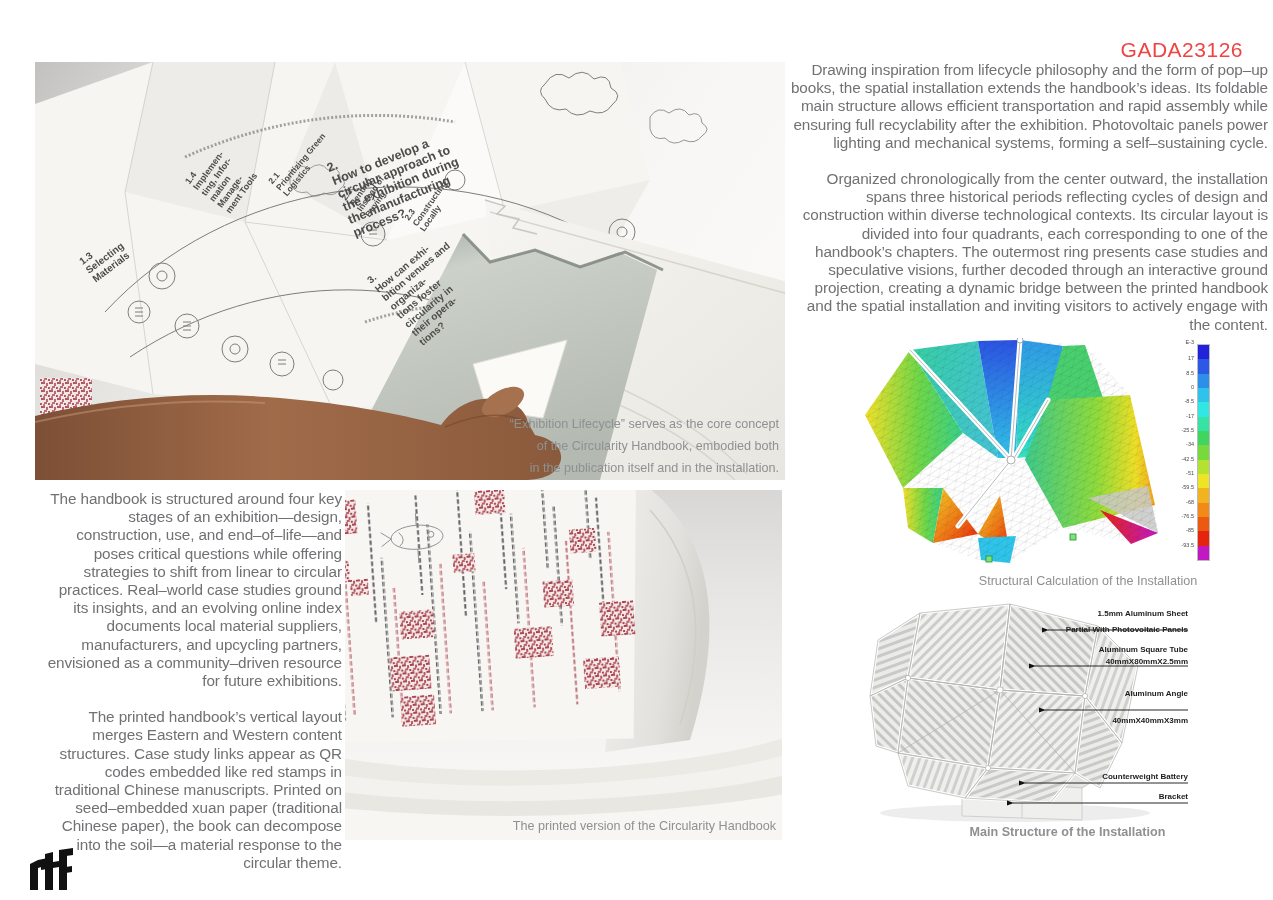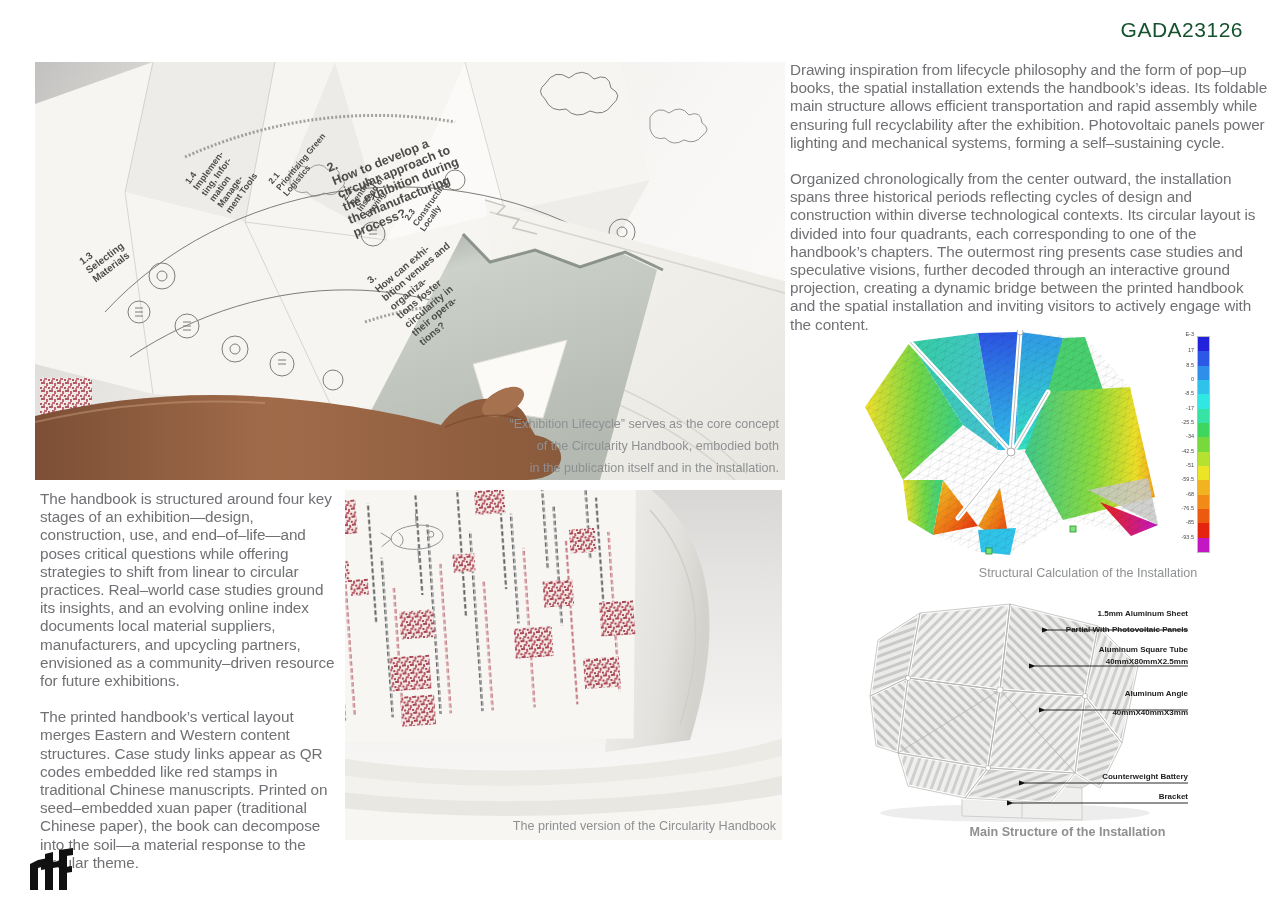--- a/index.html
+++ b/index.html
@@ -1,41 +1,41 @@
 <!DOCTYPE html>
 <html><head>
 <meta charset="utf-8">
 <style>
   html,body{margin:0;padding:0;background:#ffffff;}
   body{font-family:"Liberation Sans","DejaVu Sans",sans-serif;}
   #board{position:relative;width:1273px;height:900px;background:#ffffff;overflow:hidden;}
 
   
-  .board-id{position:absolute;top:18px;right:30px;font-size:21px;color:#14532d;letter-spacing:.5px;}
-
-  
-  .bodytext{color:#707174;font-size:15.3px;line-height:18.2px;letter-spacing:-.1px;}
+  .board-id{position:absolute;top:38px;right:30px;font-size:21px;color:#ef4444;letter-spacing:.5px;}
+
+  
+  .bodytext{color:#707174;font-size:15.3px;line-height:18.2px;letter-spacing:-.1px;text-align:right;}
   .bodytext p{margin:0 0 18px 0;}
   #intro-text{position:absolute;left:790px;top:61px;width:478px;}
   #handbook-text{position:absolute;left:40px;top:490px;width:302px;}
 
   .photo-caption{position:absolute;color:#8e9092;font-size:12.6px;line-height:22px;text-align:right;white-space:pre-line;}
   .fig-caption{position:absolute;color:#8e9092;font-size:12.6px;text-align:center;}
 
   
   #photo-installation{position:absolute;left:35px;top:62px;width:750px;height:418px;overflow:hidden;
     background:linear-gradient(125deg,#c2c1bf 0%,#dbdad7 14%,#efeeeb 42%,#f8f7f5 68%,#fbfaf8 100%);}
   .map-label{position:absolute;color:#4c4c4a;font-weight:bold;white-space:pre-line;transform-origin:left top;}
 
   
   #photo-handbook{position:absolute;left:345px;top:490px;width:437px;height:350px;overflow:hidden;
     background:linear-gradient(180deg,#d8d7d5 0%,#e7e6e4 30%,#f4f3f1 68%,#fbfbf9 100%);}
 
   
-  #fig-calc{position:absolute;left:848px;top:330px;width:425px;height:260px;}
+  #fig-calc{position:absolute;left:848px;top:338px;width:425px;height:260px;}
   .legend{position:absolute;left:331px;top:6px;height:215px;display:flex;}
   .lg-ticks{position:relative;width:18px;}
   .lg-tick{position:absolute;right:3px;font-size:5.5px;line-height:6px;color:#4a4a4c;white-space:nowrap;}
   .lg-bar{width:11px;height:215px;display:flex;flex-direction:column;border:0.5px solid #bbb;}
   .lg-cell{flex:1;}
 
   
   #fig-structure{position:absolute;left:850px;top:598px;width:340px;height:248px;}
   .anno{position:absolute;right:2px;text-align:right;font-size:8px;line-height:10px;color:#1c1c1c;font-weight:bold;}
   .anno span{display:block;}
@@ -468,21 +468,21 @@
     <div class="anno" style="top:11px;">
       <span>1.5mm Aluminum Sheet</span>
       <span style="margin-top:6px;">Partial With Photovoltaic Panels</span>
     </div>
     <div class="anno" style="top:47px;">
       <span>Aluminum Square Tube</span>
       <span style="margin-top:2px;">40mmX80mmX2.5mm</span>
     </div>
     <div class="anno" style="top:91px;">
       <span>Aluminum Angle</span>
-      <span style="margin-top:9px;">40mmX40mmX3mm</span>
+      <span style="margin-top:17px;">40mmX40mmX3mm</span>
     </div>
     <div class="anno" style="top:174px;">
       <span>Counterweight Battery</span>
 
     </div>
     <div class="anno" style="top:194px;">
       <span>Bracket</span>
 
     </div>
 

